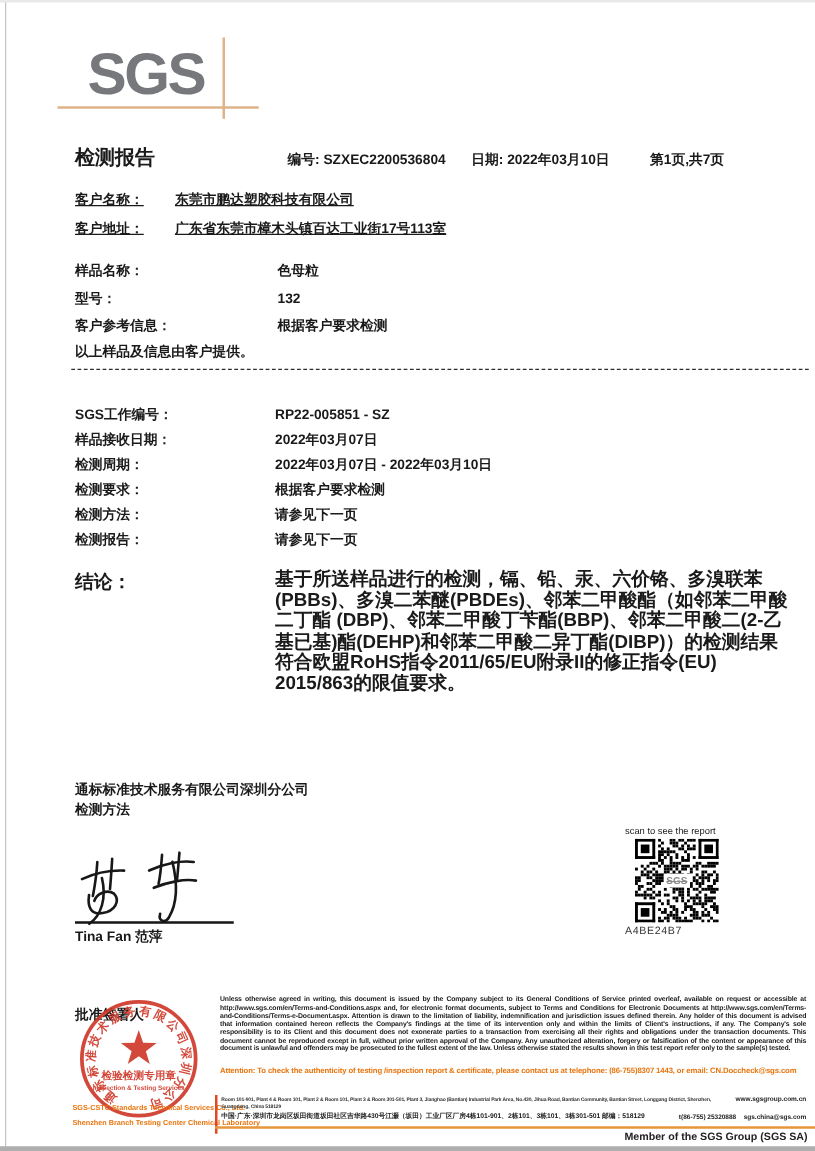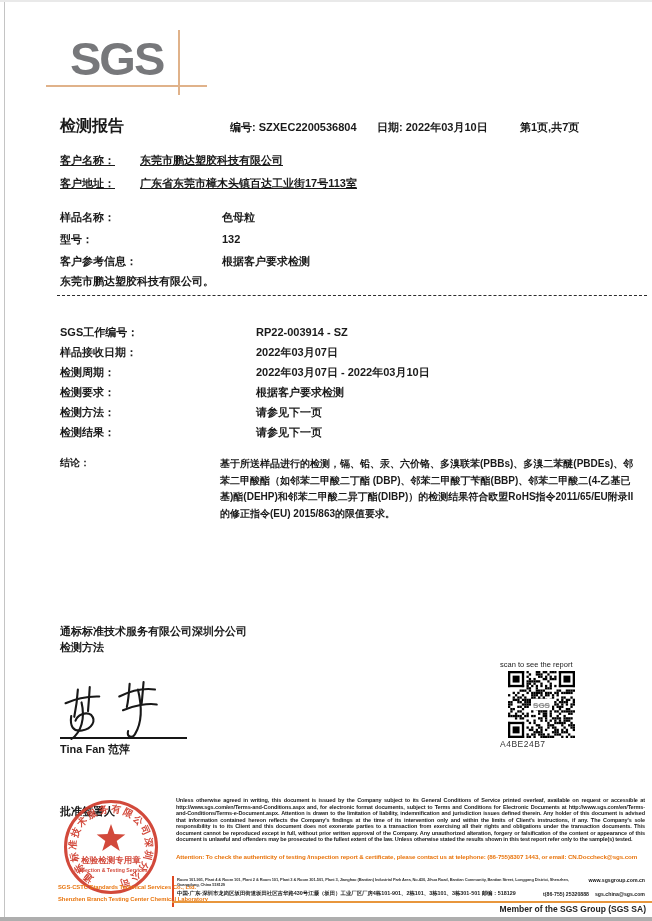--- a/index.html
+++ b/index.html
@@ -29,23 +29,23 @@
   .client-block{position:absolute;left:60px;top:153px;width:560px;}
   .client-block .row{margin-bottom:8px;text-decoration:underline;}
   .client-block .lab{width:80px;}
   .sample-block{position:absolute;left:60px;top:210px;width:560px;}
   .sample-block .row{margin-bottom:7px;}
   .sample-block .lab{width:162px;}
   .note{position:absolute;left:60px;top:274px;font-size:11px;font-weight:600;}
   .dashline{position:absolute;left:57px;top:295px;width:590px;border-top:1.5px dashed #2c2c2c;}
 
   .job-block{position:absolute;left:60px;top:325px;width:580px;}
-  .job-block .row{margin-bottom:5px;gap:36px;}
+  .job-block .row{margin-bottom:5px;}
   .job-block .lab{width:160px;}
-  .concl-row{display:flex;font-size:10px;font-weight:600;margin-top:16px;}
+  .concl-row{display:flex;font-size:15px;font-weight:600;margin-top:16px;}
   .concl-row .lab{width:160px;flex:0 0 auto;}
   .concl-row .txt{flex:1;line-height:16.5px;max-width:415px;}
 
   
   .sig-company{position:absolute;left:60px;top:624px;font-size:11px;font-weight:600;}
   .sig-auth{position:absolute;left:60px;top:640px;font-size:11px;font-weight:600;}
   .sig-svg{position:absolute;left:58px;top:678px;}
   .sig-line{position:absolute;left:60px;top:737px;width:127px;height:2px;background:#161616;}
   .sig-name{position:absolute;left:60px;top:742px;font-size:11px;font-weight:600;}
   .sig-title{position:absolute;left:60px;top:804px;font-size:11px;font-weight:600;}
@@ -111,51 +111,51 @@
     </div>
     <div class="row">
       <span class="lab">型号：</span>
       <span class="val">132</span>
     </div>
     <div class="row">
       <span class="lab">客户参考信息：</span>
       <span class="val">根据客户要求检测</span>
     </div>
   </div>
-  <div class="note">东莞市鹏达塑胶科技有限公司。</div>
+  <div class="note">以上样品及信息由客户提供。</div>
   <div class="dashline"></div>
 
   <div class="job-block">
     <div class="row">
       <span class="lab">SGS工作编号：</span>
-      <span class="val">RP22-003914 - SZ</span>
+      <span class="val">RP22-005851 - SZ</span>
     </div>
     <div class="row">
       <span class="lab">样品接收日期：</span>
       <span class="val">2022年03月07日</span>
     </div>
     <div class="row">
       <span class="lab">检测周期：</span>
       <span class="val">2022年03月07日 - 2022年03月10日</span>
     </div>
     <div class="row">
       <span class="lab">检测要求：</span>
       <span class="val">根据客户要求检测</span>
     </div>
     <div class="row">
       <span class="lab">检测方法：</span>
       <span class="val">请参见下一页</span>
     </div>
     <div class="row">
-      <span class="lab">检测结果：</span>
+      <span class="lab">检测报告：</span>
       <span class="val">请参见下一页</span>
     </div>
     <div class="concl-row">
       <span class="lab">结论：</span>
-      <span class="txt">基于所送样品进行的检测，镉、铅、汞、六价铬、多溴联苯(PBBs)、多溴二苯醚(PBDEs)、邻苯二甲酸酯（如邻苯二甲酸二丁酯 (DBP)、邻苯二甲酸丁苄酯(BBP)、邻苯二甲酸二(4-乙基已基)酯(DEHP)和邻苯二甲酸二异丁酯(DIBP)）的检测结果符合欧盟RoHS指令2011/65/EU附录II的修正指令(EU) 2015/863的限值要求。</span>
+      <span class="txt">基于所送样品进行的检测，镉、铅、汞、六价铬、多溴联苯(PBBs)、多溴二苯醚(PBDEs)、邻苯二甲酸酯（如邻苯二甲酸二丁酯 (DBP)、邻苯二甲酸丁苄酯(BBP)、邻苯二甲酸二(2-乙基已基)酯(DEHP)和邻苯二甲酸二异丁酯(DIBP)）的检测结果符合欧盟RoHS指令2011/65/EU附录II的修正指令(EU) 2015/863的限值要求。</span>
     </div>
   </div>
 
   <div class="sig-company">通标标准技术服务有限公司深圳分公司</div>
   <div class="sig-auth">检测方法</div>
 
   <svg class="sig-svg" width="140" height="64" viewBox="0 0 140 64">
     <g fill="none" stroke="#181818" stroke-width="2.1" stroke-linecap="round" stroke-linejoin="round" transform="rotate(-3 70 32)">
       <path d="M8,22 C18,18 30,16 42,17"></path>
       <path d="M21,9 C20,18 18,28 16,36"></path>

